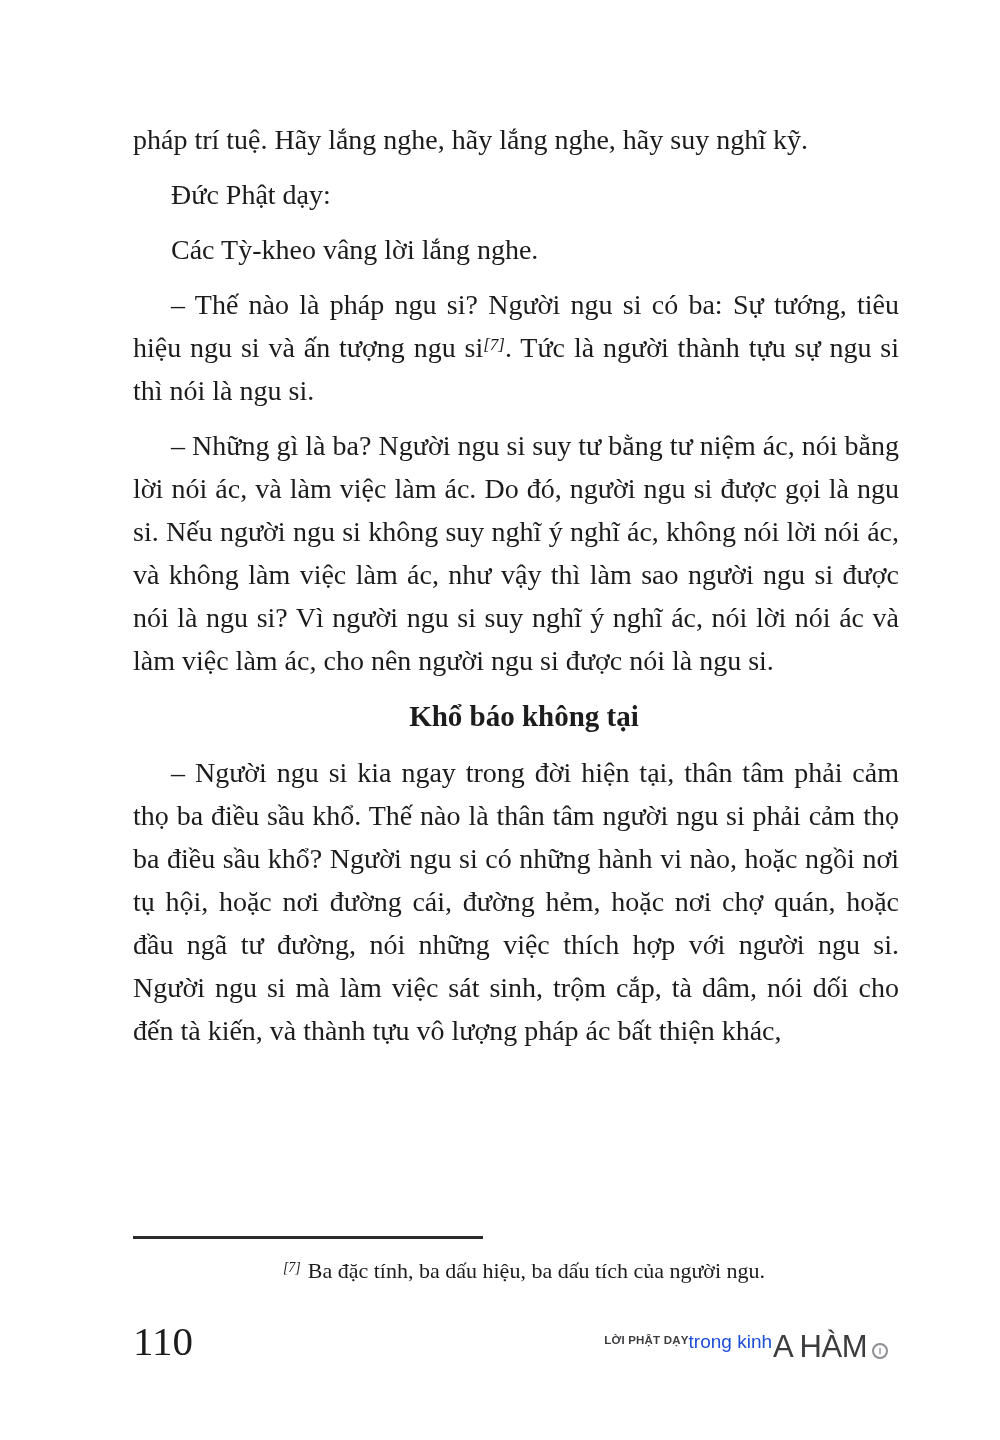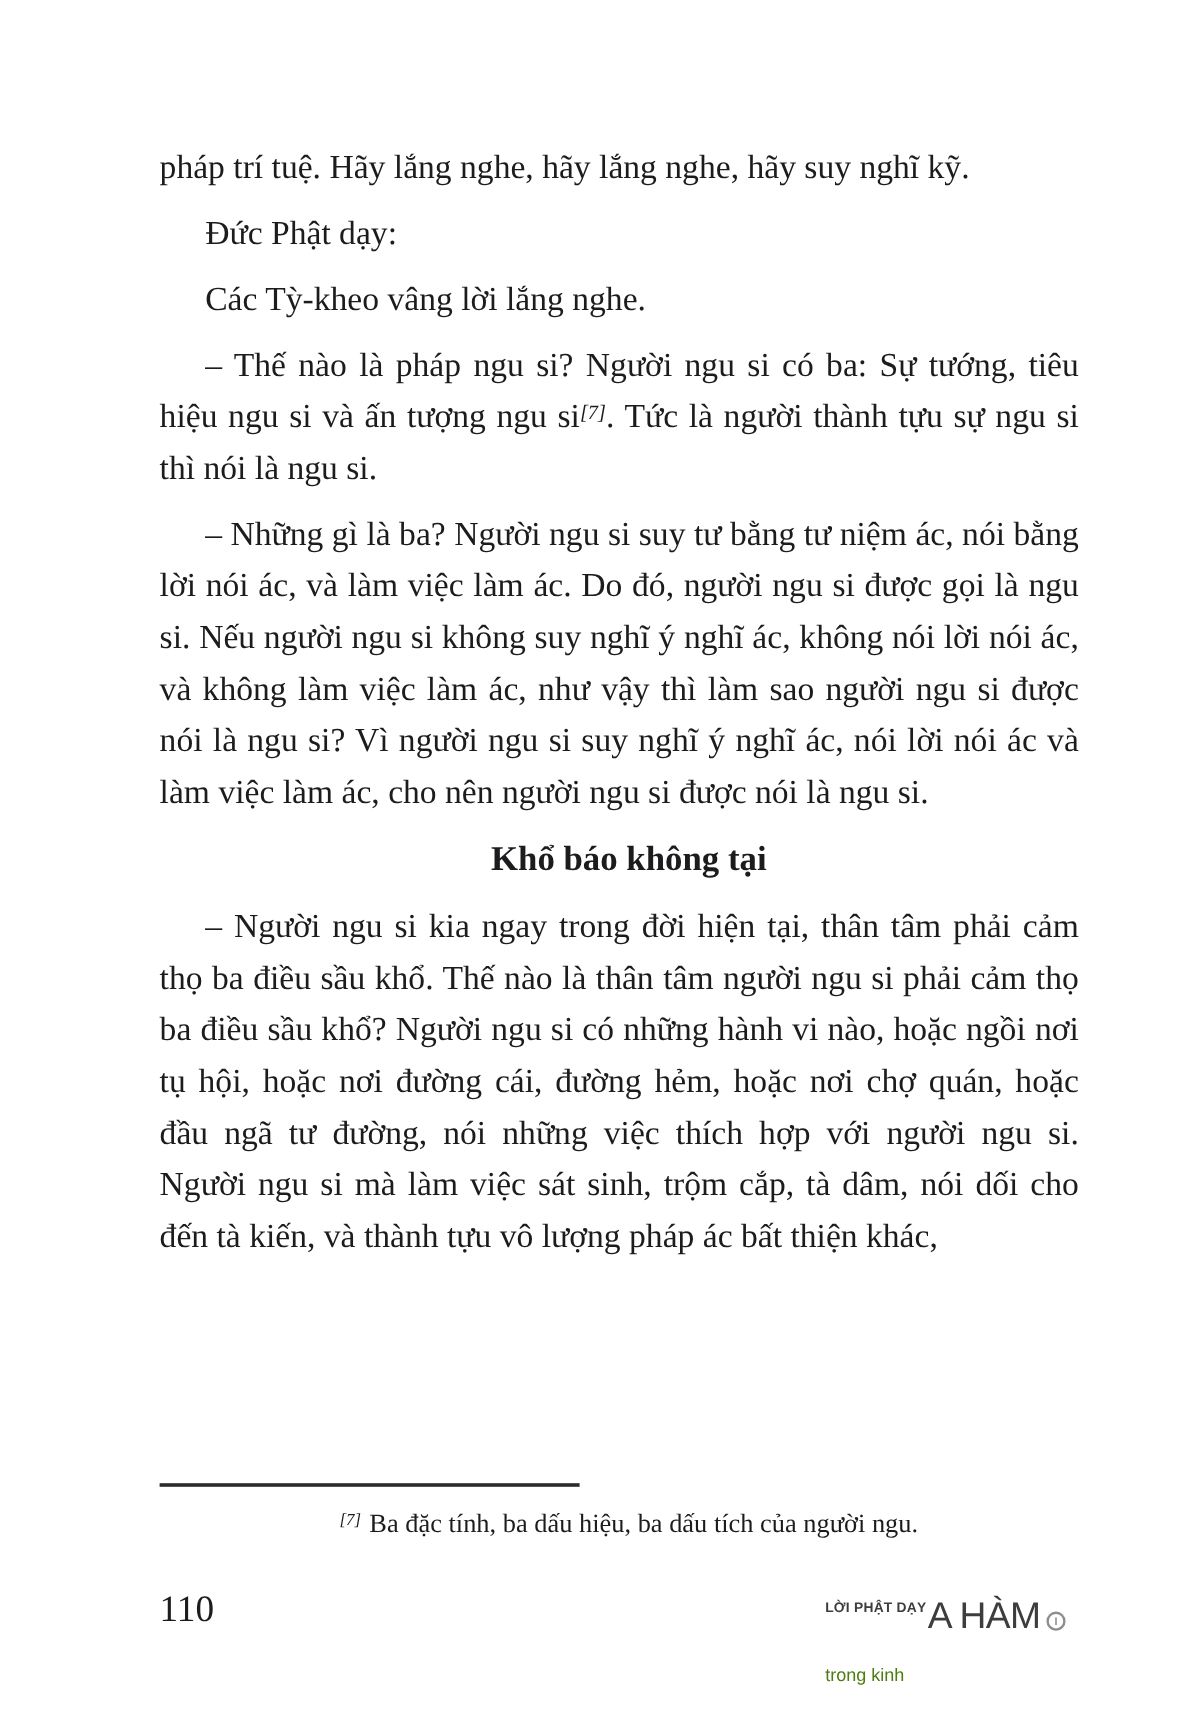--- a/index.html
+++ b/index.html
@@ -66,53 +66,52 @@
   .fn-marker {
     font-style: italic;
     font-size: 14px;
     vertical-align: 6px;
     margin-right: 7px;
   }
   .footer-pagenum {
     position: absolute;
     left: 133px;
     top: 1322px;
-    font-size: 31px;
+    font-size: 41px;
     line-height: 38px;
     text-align: center;
   }
   .logo {
     position: absolute;
     right: 112px;
     top: 1331px;
     display: flex;
     align-items: flex-start;
     font-family: "Liberation Sans", "DejaVu Sans", sans-serif;
   }
   .logo-left {
     display: flex;
-    flex-direction: column;
+    flex-direction: row;
     align-items: flex-start;
     margin-right: 1px;
     padding-top: 3px;
   }
   .logo-tagline-top {
     font-size: 11.5px;
     font-weight: bold;
     color: #3d3d40;
     line-height: 12px;
     letter-spacing: 0.2px;
     white-space: nowrap;
   }
   .logo-tagline-bottom {
-    font-size: 15px;
-    color: #4d7c0f;
+    font-size: 19px;
+    color: #1d4ed8;
     line-height: 16px;
     white-space: nowrap;
-    margin-top: 43px;
   }
   .logo-title {
     font-size: 31px;
     font-weight: normal;
     color: #3d3d40;
     line-height: 31px;
     letter-spacing: -0.5px;
     white-space: nowrap;
   }
   .logo-volume {

